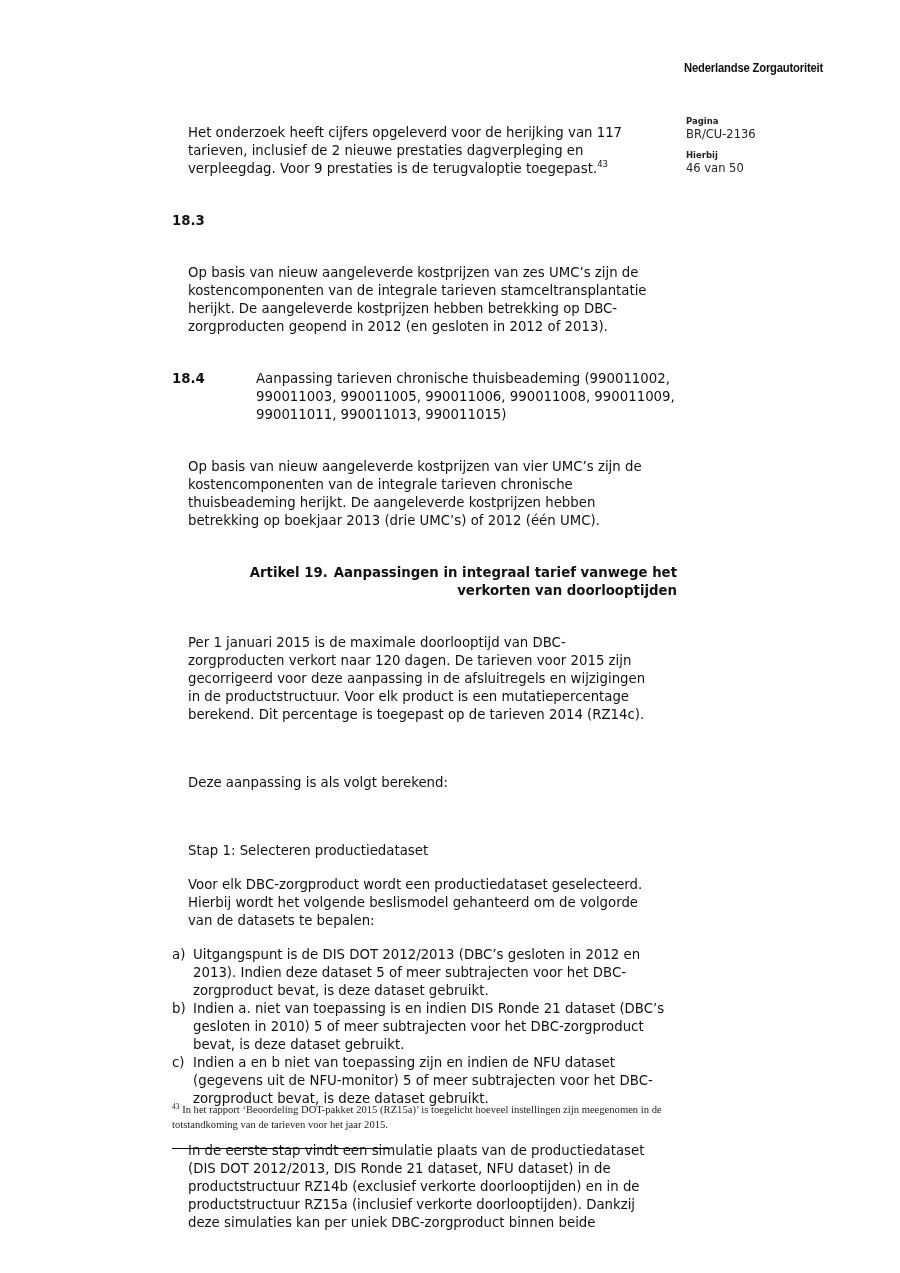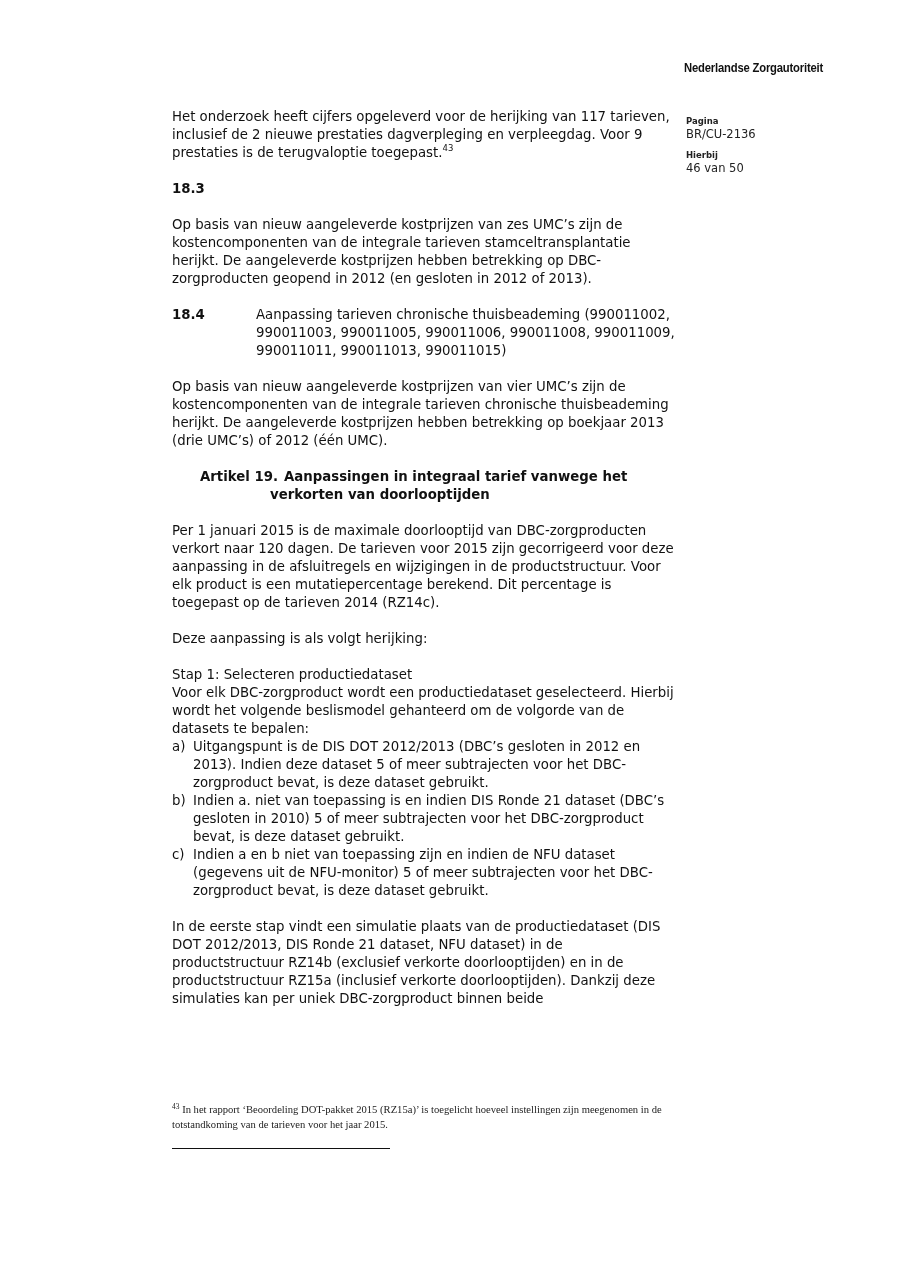--- a/index.html
+++ b/index.html
@@ -4,27 +4,27 @@
 <style>
   html, body { margin: 0; padding: 0; background: #ffffff; }
   body { width: 900px; height: 1273px; position: relative; overflow: hidden;
          font-family: "DejaVu Sans", sans-serif; color: #111; }
   .org { position: absolute; left: 684px; top: 61px; font-family: "Liberation Sans", sans-serif;
          font-weight: bold; font-size: 12.5px; letter-spacing: -0.2px; color: #111; transform: scaleX(0.9); transform-origin: left; }
   .side { position: absolute; left: 686px; top: 116px; font-size: 11.5px; line-height: 15px; color: #222; }
   .side .lbl { font-weight: bold; font-size: 8.5px; line-height: 11px; }
   .side .blk { margin-bottom: 8px; }
   .main { position: absolute; left: 172px; top: 108px; width: 505px; font-size: 13.3px; line-height: 18px; }
-  p { margin: 0; }
+  p { margin: 16px; }
   .gap { height: 18px; }
   .sec { display: flex; }
   .sec .num { font-weight: bold; width: 84px; flex: none; }
   .sec .ttl { flex: 1; }
   sup { font-size: 8.5px; line-height: 0; vertical-align: 6px; }
-  .art { text-align: left; font-weight: bold; padding-left: 28px; }
+  .art { text-align: right; font-weight: bold; padding-left: 28px; }
   .art .an { margin-right: 6px; }
   b { font-weight: normal; }
   ol { list-style: none; margin: 0; padding: 0; }
   ol li { display: flex; }
   ol li .mk { width: 21px; flex: none; }
   ol li .tx { flex: 1; }
   .indent { padding-left: 21px; }
   .fnline { position: absolute; left: 172px; top: 1148px; width: 218px; height: 1px; background: #111; }
   .fn { position: absolute; left: 172px; top: 1102px; width: 490px; font-size: 10.6px; line-height: 15px; color: #222; font-family: Liberation Serif, serif; }
   .fn sup { font-size: 7.5px; vertical-align: 4px; }
@@ -64,21 +64,21 @@
   <p>Op basis van nieuw aangeleverde kostprijzen van vier UMC’s zijn de kostencomponenten van de integrale tarieven chronische thuisbeademing herijkt. De aangeleverde kostprijzen hebben betrekking op boekjaar 2013 (drie UMC’s) of 2012 (één UMC).</p>
   <div class="gap"></div>
 
   <div class="art">
     <div><span class="an">Artikel 19.</span><span>Aanpassingen in integraal tarief vanwege het</span></div>
     <div style="padding-left:70px">verkorten van doorlooptijden</div>
   </div>
   <div class="gap"></div>
   <p>Per 1 januari 2015 is de maximale doorlooptijd van DBC-zorgproducten verkort naar 120 dagen. De tarieven voor 2015 zijn gecorrigeerd voor deze aanpassing in de afsluitregels en wijzigingen in de productstructuur. Voor elk product is een mutatiepercentage berekend. Dit percentage is toegepast op de tarieven 2014 (RZ14c).</p>
   <div class="gap"></div>
-  <p>Deze aanpassing is als volgt herijking:</p>
+  <p>Deze aanpassing is als volgt berekend:</p>
   <div class="gap"></div>
 
   <p><b>Stap 1</b><span>: Selecteren productiedataset</span></p>
   <p>Voor elk DBC-zorgproduct wordt een productiedataset geselecteerd. Hierbij wordt het volgende beslismodel gehanteerd om de volgorde van de datasets te bepalen:</p>
   <ol>
     <li>
         <span class="mk">a)</span>
         <span class="tx">Uitgangspunt is de DIS DOT 2012/2013 (DBC’s gesloten in 2012 en 2013). Indien deze dataset 5 of meer subtrajecten voor het DBC-zorgproduct bevat, is deze dataset gebruikt.</span>
       </li>
     <li>

